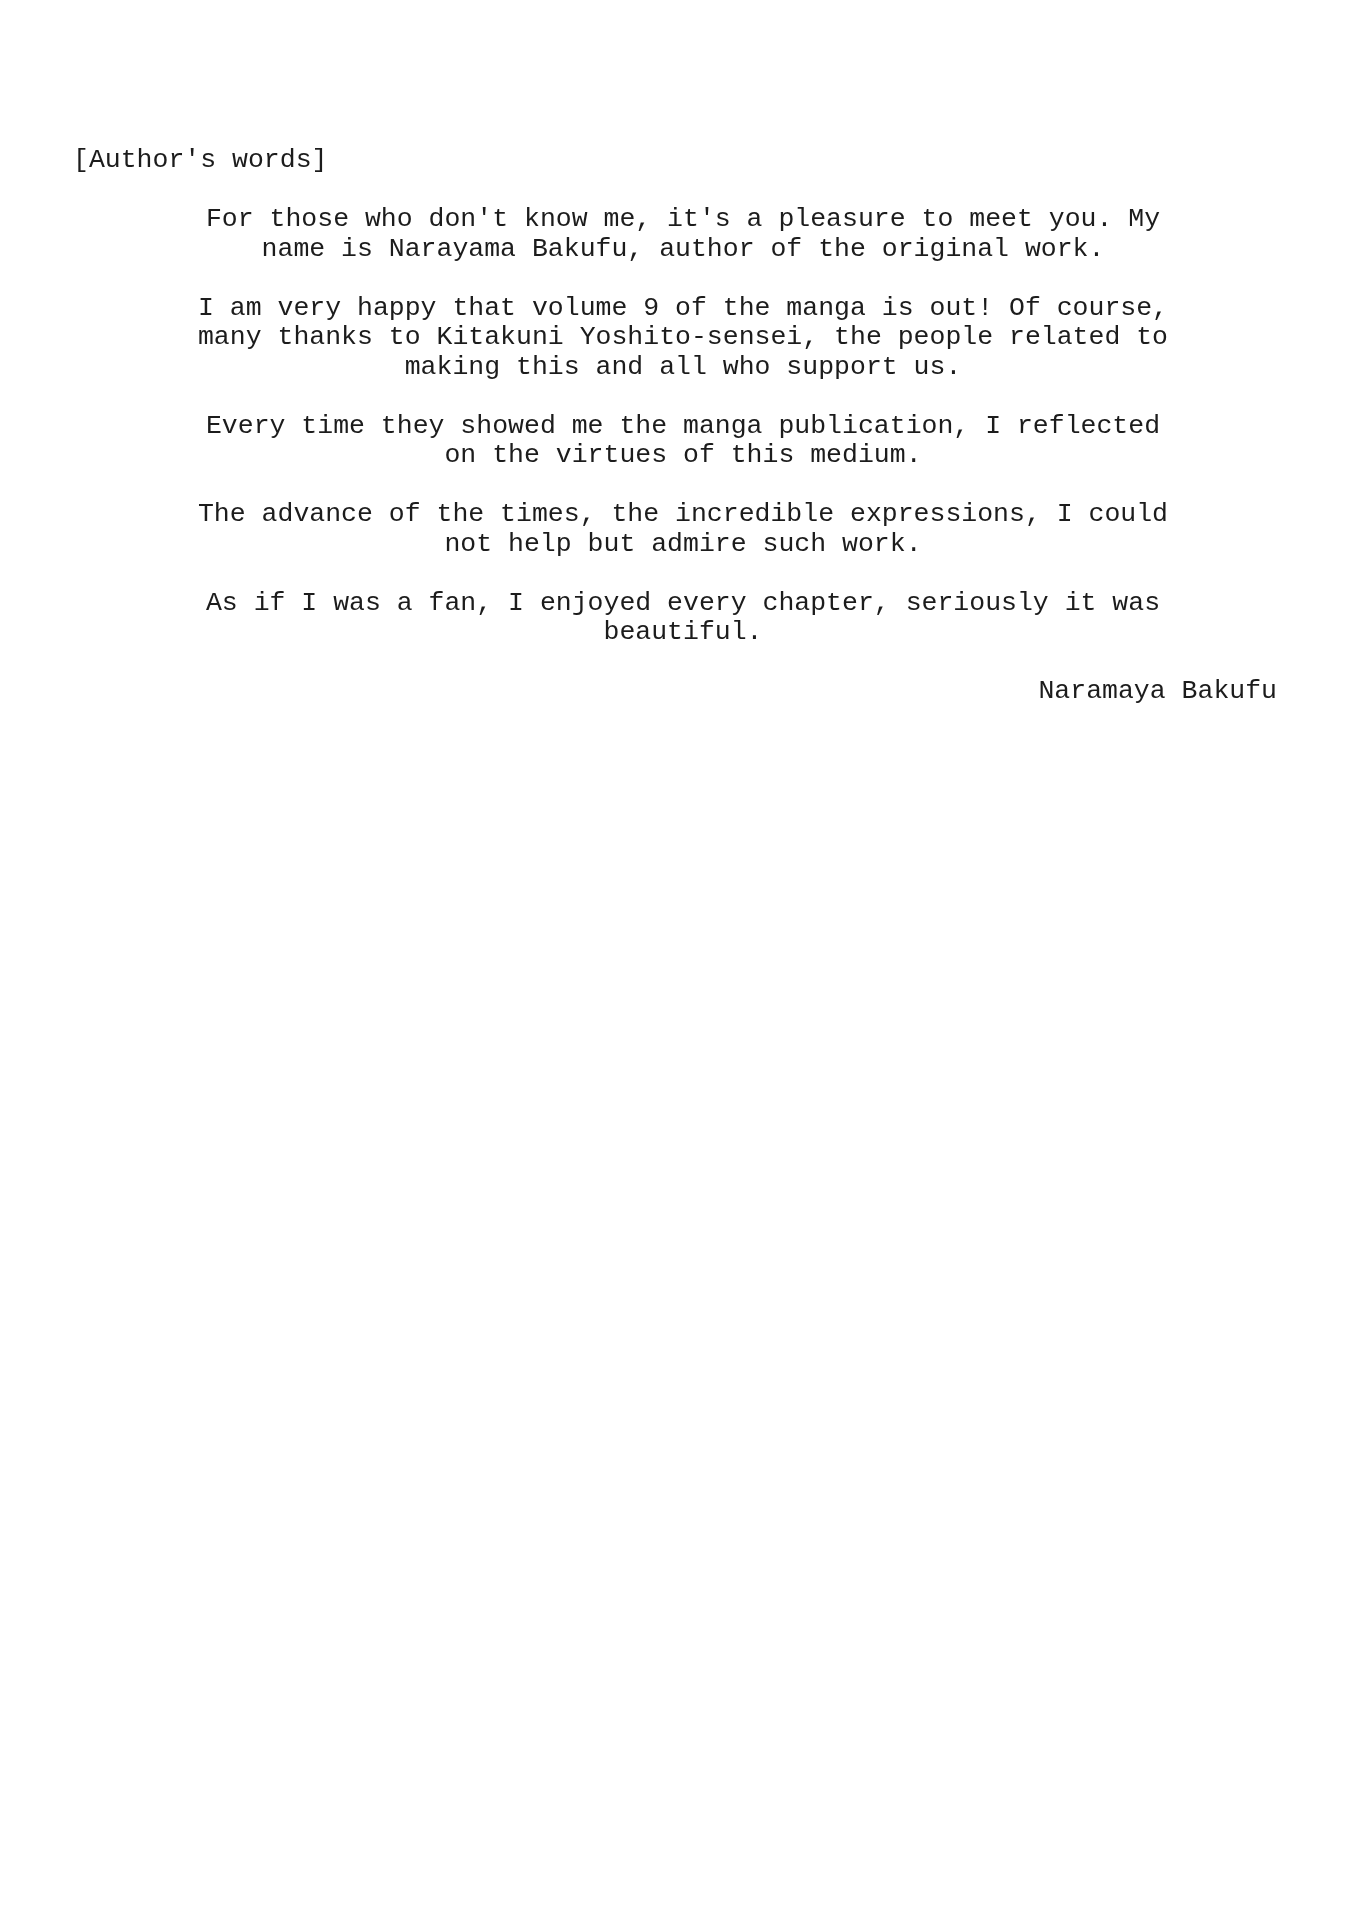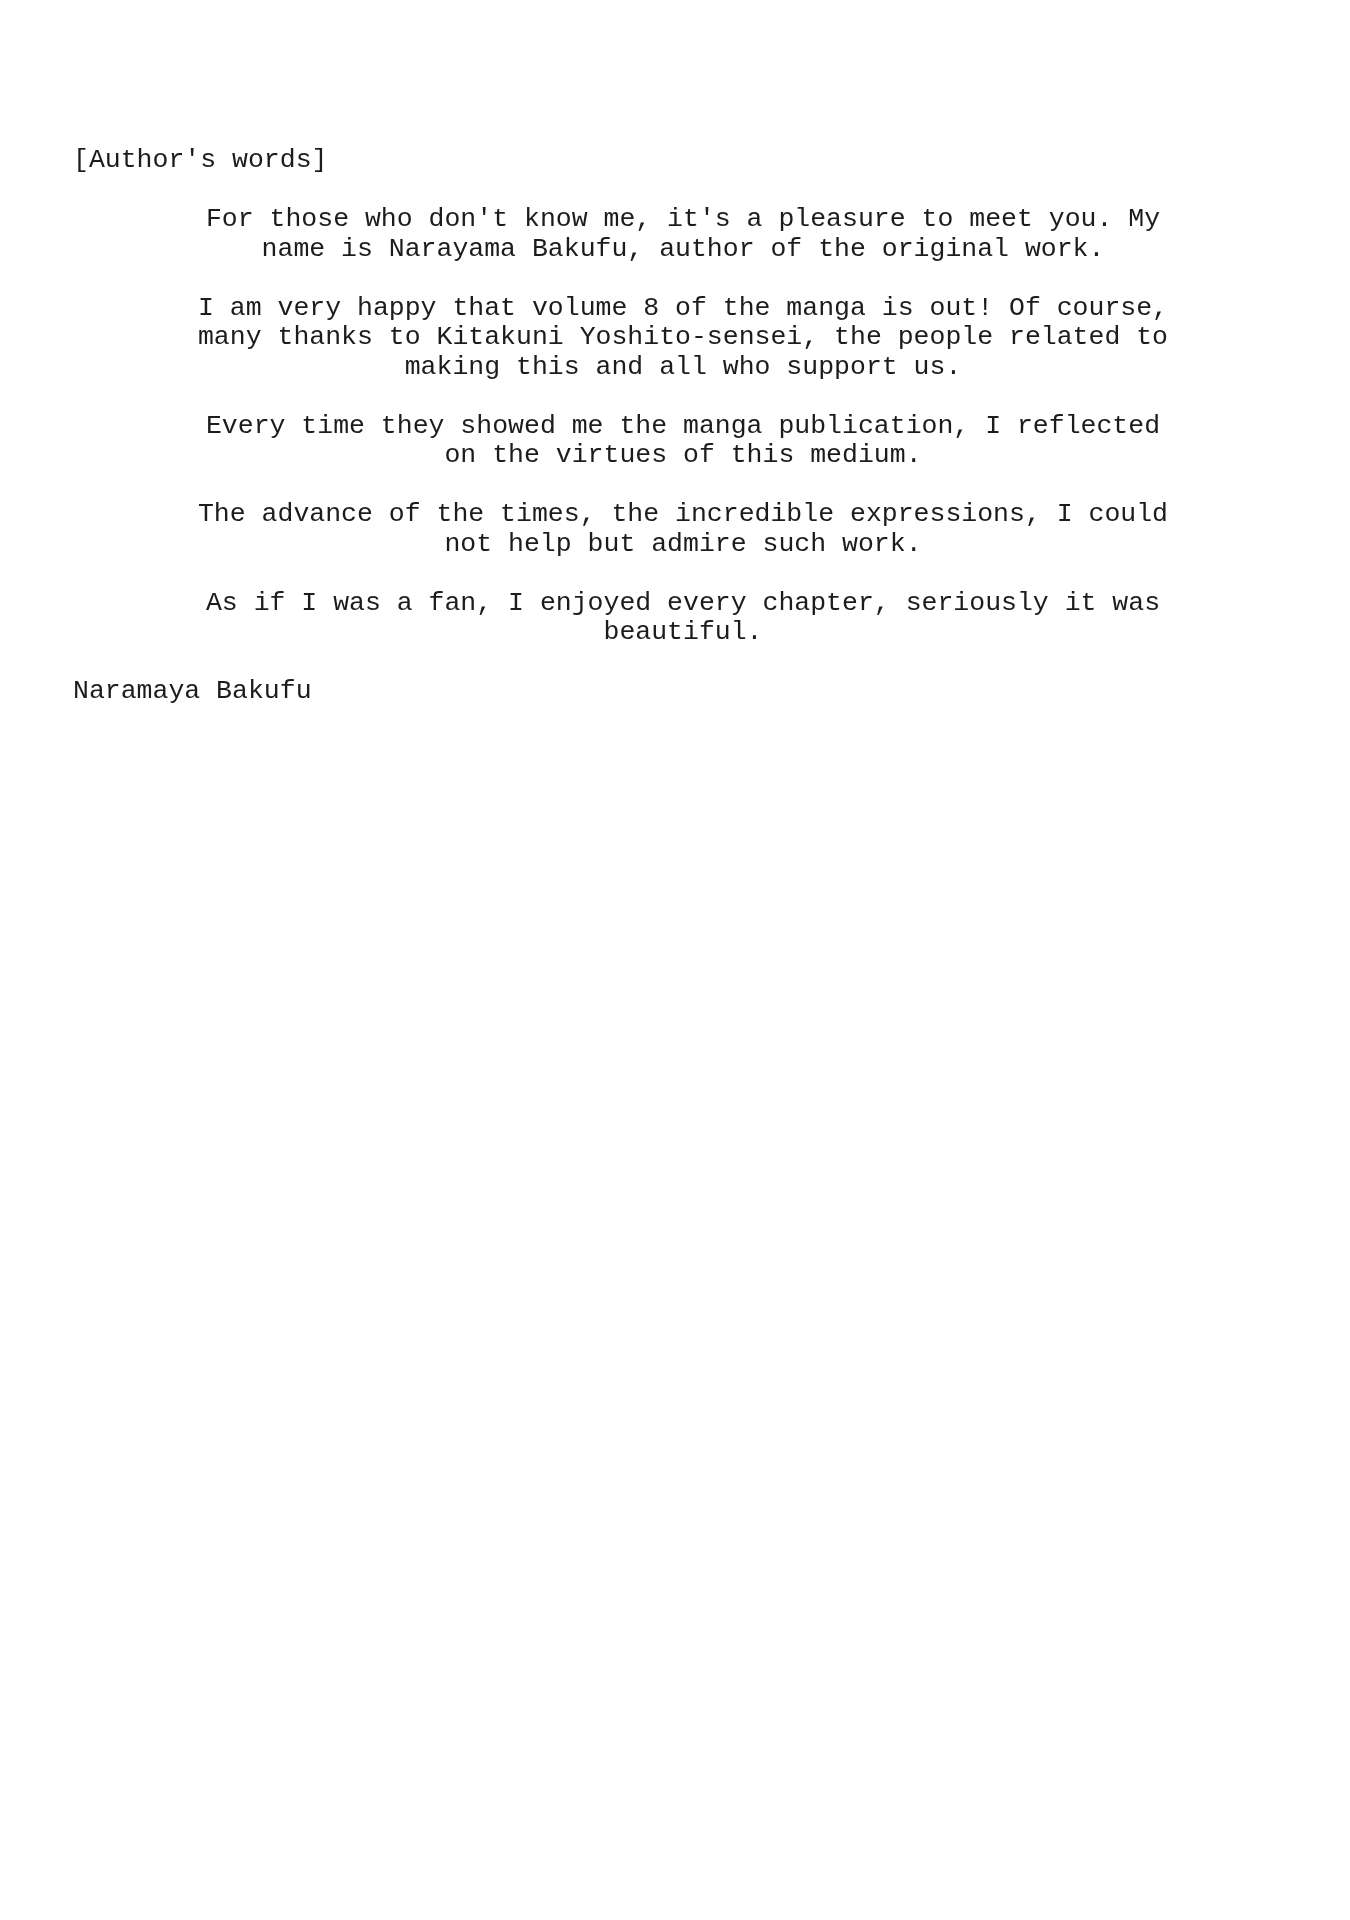--- a/index.html
+++ b/index.html
@@ -30,32 +30,33 @@
     white-space: pre-line;
     margin: 0 0 29.5px 0;
   }
   .doc-paragraph {
     white-space: pre-line;
     margin: 0 0 29.5px 0;
     text-align: center;
   }
   .doc-signature {
     white-space: pre-line;
-    margin: 0;
+    margin: 16px;
+    text-align: right;
   }
 </style>
 </head>
 <body>
 
 <div class="page">
   <div class="doc">
     <div class="doc-heading">[Author's words]</div>
     <p class="doc-paragraph">For those who don't know me, it's a pleasure to meet you. My
 name is Narayama Bakufu, author of the original work.</p>
-    <p class="doc-paragraph">I am very happy that volume 8 of the manga is out! Of course,
+    <p class="doc-paragraph">I am very happy that volume 9 of the manga is out! Of course,
 many thanks to Kitakuni Yoshito-sensei, the people related to
 making this and all who support us.</p>
     <p class="doc-paragraph">Every time they showed me the manga publication, I reflected
 on the virtues of this medium.</p>
     <p class="doc-paragraph">The advance of the times, the incredible expressions, I could
 not help but admire such work.</p>
     <p class="doc-paragraph">As if I was a fan, I enjoyed every chapter, seriously it was
 beautiful.</p>
     <div class="doc-signature">Naramaya Bakufu</div>
   </div>

